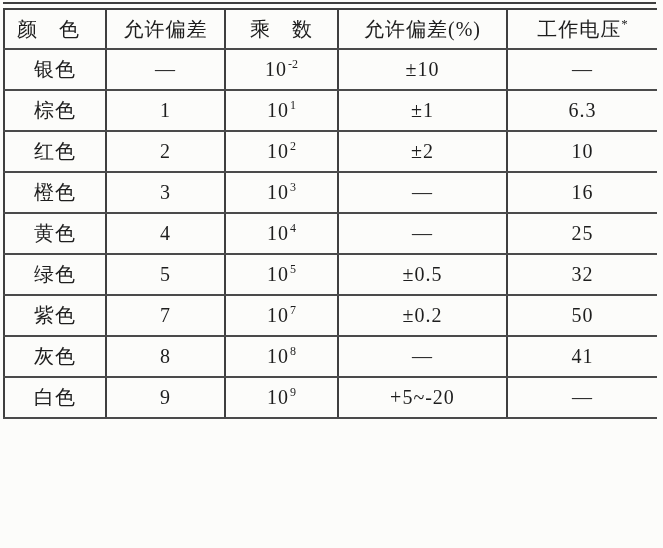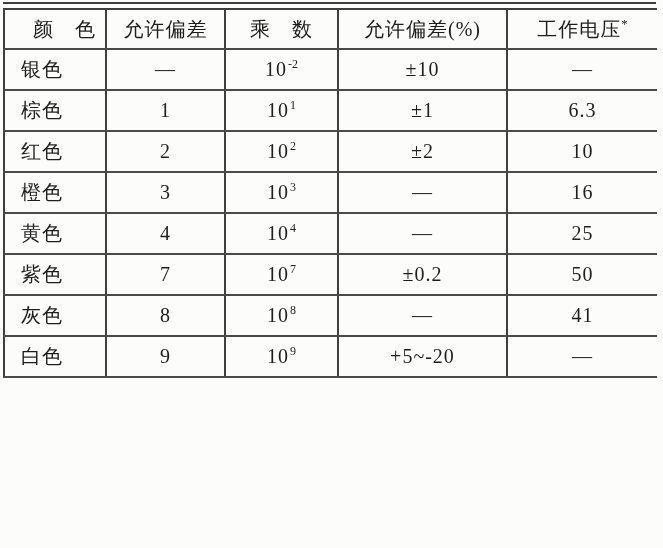--- a/index.html
+++ b/index.html
@@ -51,23 +51,23 @@
   
   thead th { border-top: 2px solid #3f3f3f; height: 38px; }
   tbody td { height: 39px; }
 
   
   th:first-child, td:first-child { border-left: 2px solid #3f3f3f; }
   th:not(:last-child), td:not(:last-child) { border-right: 2px solid #3f3f3f; }
 
   td.c-color, th.h-color {
     text-align: left;
-    padding-left: 16px;
+    padding-left: 29px;
   }
-  th.h-color { padding-left: 28px; }
+  th.h-color { padding-left: 12px; }
 
   sup {
     font-size: 12px;
     letter-spacing: 0;
     vertical-align: super;
     line-height: 0;
   }
   sup.footnote-marker {
     font-size: 13px;
   }
@@ -131,20 +131,27 @@
   </tr>
 
   <tr>
     <td class="c-color">黄色</td>
     <td class="c-digit">4</td>
     <td class="c-mult mult"><span class="mb">10</span><sup class="me">4</sup></td>
     <td class="c-tol">—</td>
     <td class="c-volt">25</td>
   </tr>
 
+  <tr>
+    <td class="c-color">绿色</td>
+    <td class="c-digit">5</td>
+    <td class="c-mult mult"><span class="mb">10</span><sup class="me">5</sup></td>
+    <td class="c-tol">±0.5</td>
+    <td class="c-volt">32</td>
+  </tr>
 
 
   <tr>
     <td class="c-color">紫色</td>
     <td class="c-digit">7</td>
     <td class="c-mult mult"><span class="mb">10</span><sup class="me">7</sup></td>
     <td class="c-tol">±0.2</td>
     <td class="c-volt">50</td>
   </tr>
 

